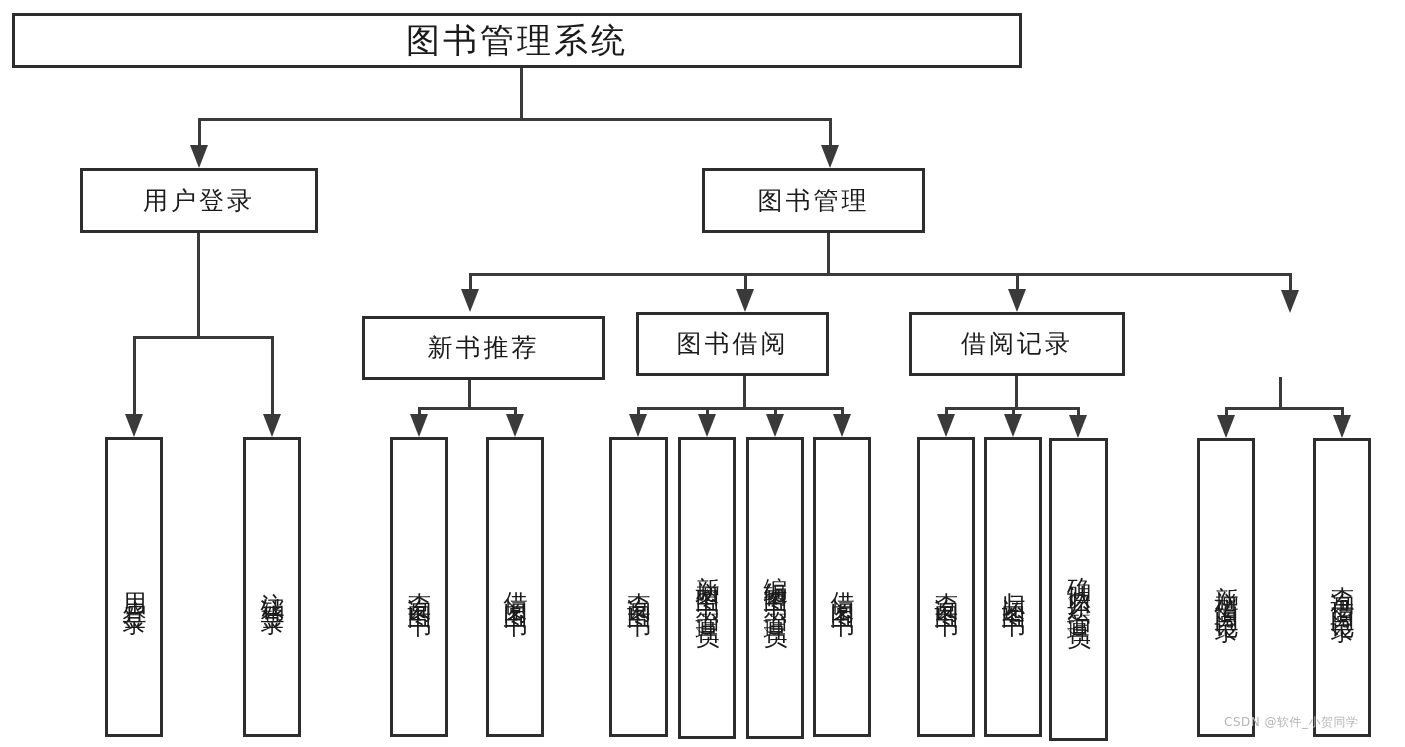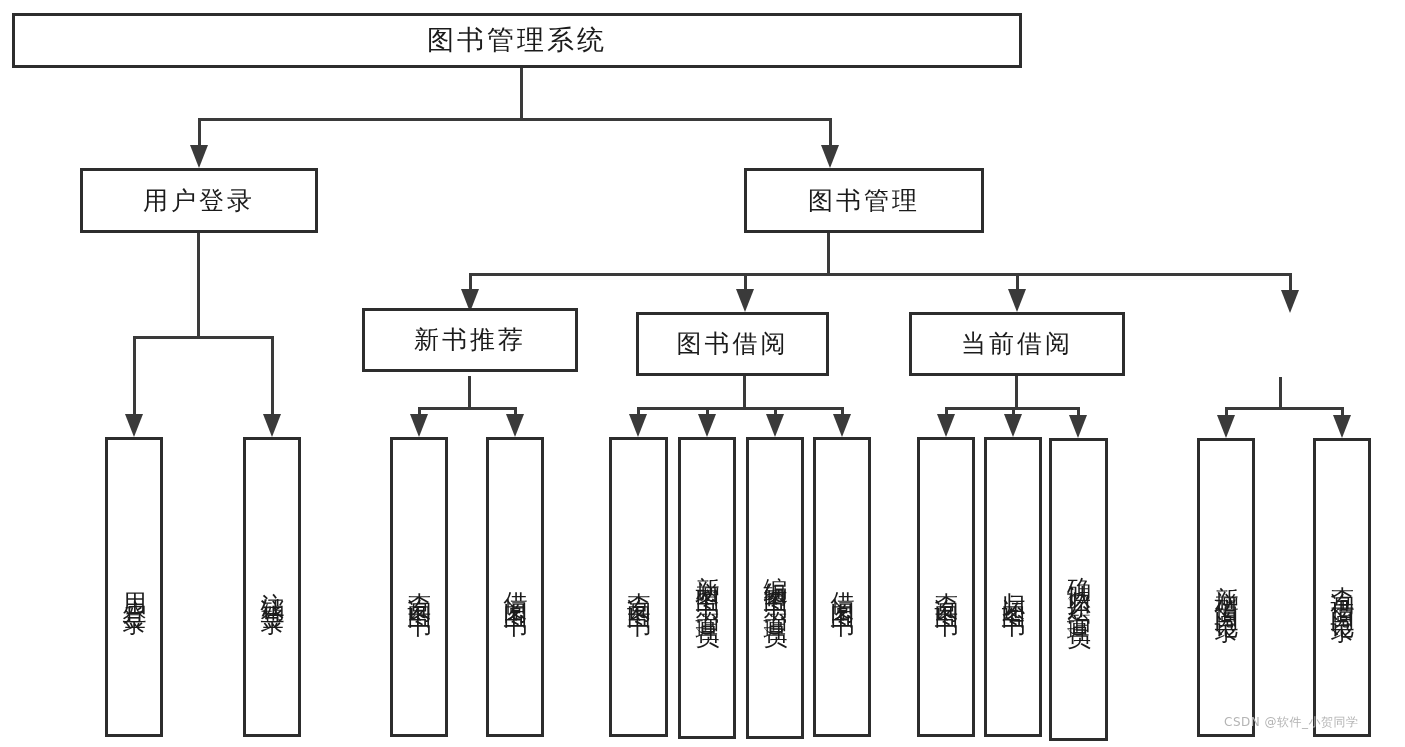--- a/index.html
+++ b/index.html
@@ -18,21 +18,21 @@
     display:flex;align-items:center;justify-content:center;
     color:#1b1b1b;
     z-index:2;
   }
   .box .lbl{
     font-size:25px;
     letter-spacing:3px;
     white-space:nowrap;
     line-height:1.2;
   }
-  .box.root .lbl{font-size:27px;letter-spacing:3px;}
+  .box.root .lbl{font-size:34px;letter-spacing:3px;}
   .box.v{writing-mode:vertical-rl;}
   .box.v .lbl{
     font-size:24px;
     letter-spacing:7px;
     white-space:normal;
   }
   .hline,.vline,.stem{position:absolute;background:#3a3a3a;z-index:1;}
   .hline{height:3px;}
   .vline,.stem{width:3px;}
   .arrowhead{
@@ -57,32 +57,32 @@
 
 <div class="canvas">
 
   <div class="box root" style="left:12px;top:13px;width:1010px;height:55px">
     <span class="lbl">图书管理系统</span>
   </div>
 
   <div class="box" style="left:80px;top:168px;width:238px;height:65px">
     <span class="lbl">用户登录</span>
   </div>
-  <div class="box" style="left:744px;top:168px;width:240px;height:65px">
+  <div class="box" style="left:702px;top:168px;width:223px;height:65px">
     <span class="lbl">图书管理</span>
   </div>
 
-  <div class="box" style="left:362px;top:308px;width:216px;height:64px">
+  <div class="box" style="left:362px;top:316px;width:243px;height:64px">
     <span class="lbl">新书推荐</span>
   </div>
   <div class="box" style="left:636px;top:312px;width:193px;height:64px">
     <span class="lbl">图书借阅</span>
   </div>
   <div class="box" style="left:909px;top:312px;width:216px;height:64px">
-    <span class="lbl">当前借阅</span>
+    <span class="lbl">借阅记录</span>
   </div>
 
   <div class="box v" style="left:105px;top:437px;width:58px;height:300px">
     <span class="lbl">用户登录</span>
   </div>
   <div class="box v" style="left:243px;top:437px;width:58px;height:300px">
     <span class="lbl">注销登录</span>
   </div>
 
   <div class="box v" style="left:390px;top:437px;width:58px;height:300px">

